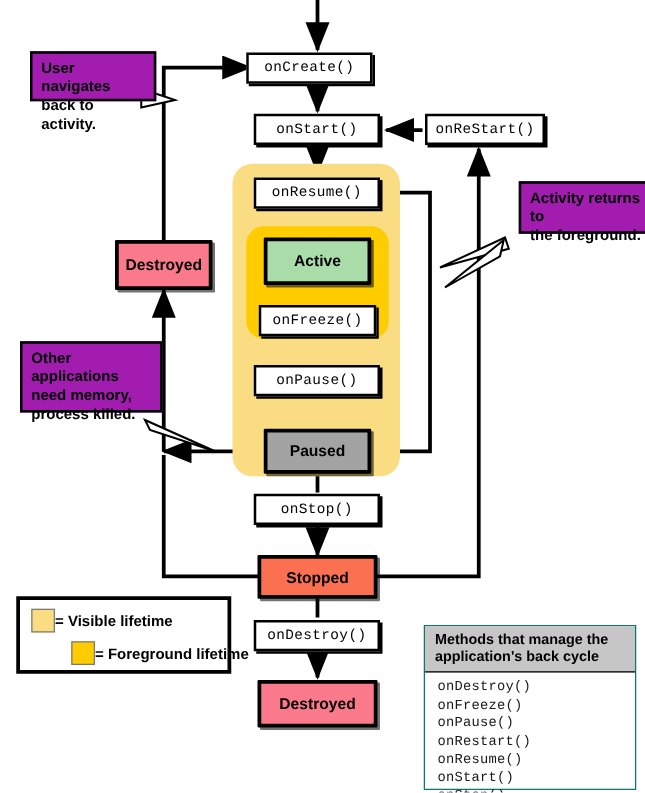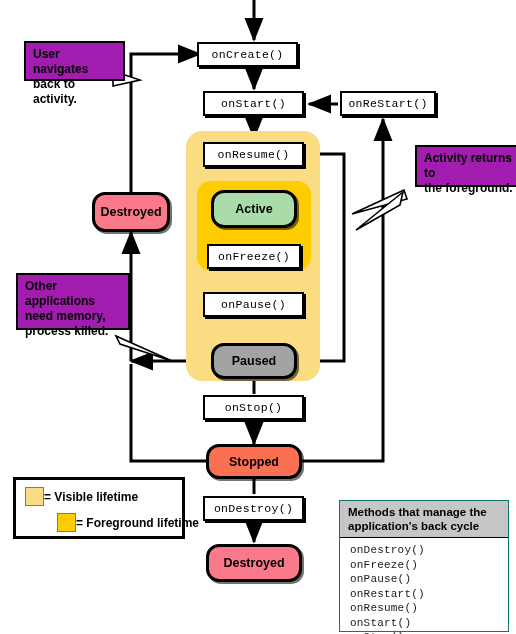--- a/index.html
+++ b/index.html
@@ -13,21 +13,21 @@
 
   
   .method {
     border:2px solid #000; background:#ffffff;
     font-family:"Liberation Mono", monospace;
     font-size:11.5px; letter-spacing:0.3px; color:#000;
     box-shadow:2px 2px 0 0 #000;
   }
   
   .state {
-    border:3px solid #000; border-radius:13px;
+    border:3px solid #000; border-radius:1px;
     font-family:"Liberation Sans", sans-serif;
     font-weight:bold; font-size:12.5px; color:#000;
     box-shadow:2px 2px 0 0 rgba(0,0,0,0.55);
   }
 
   
   .band { position:absolute; box-sizing:border-box; }
   .band-visible    { border-radius:16px; }
   .band-foreground { border-radius:14px; }
 

